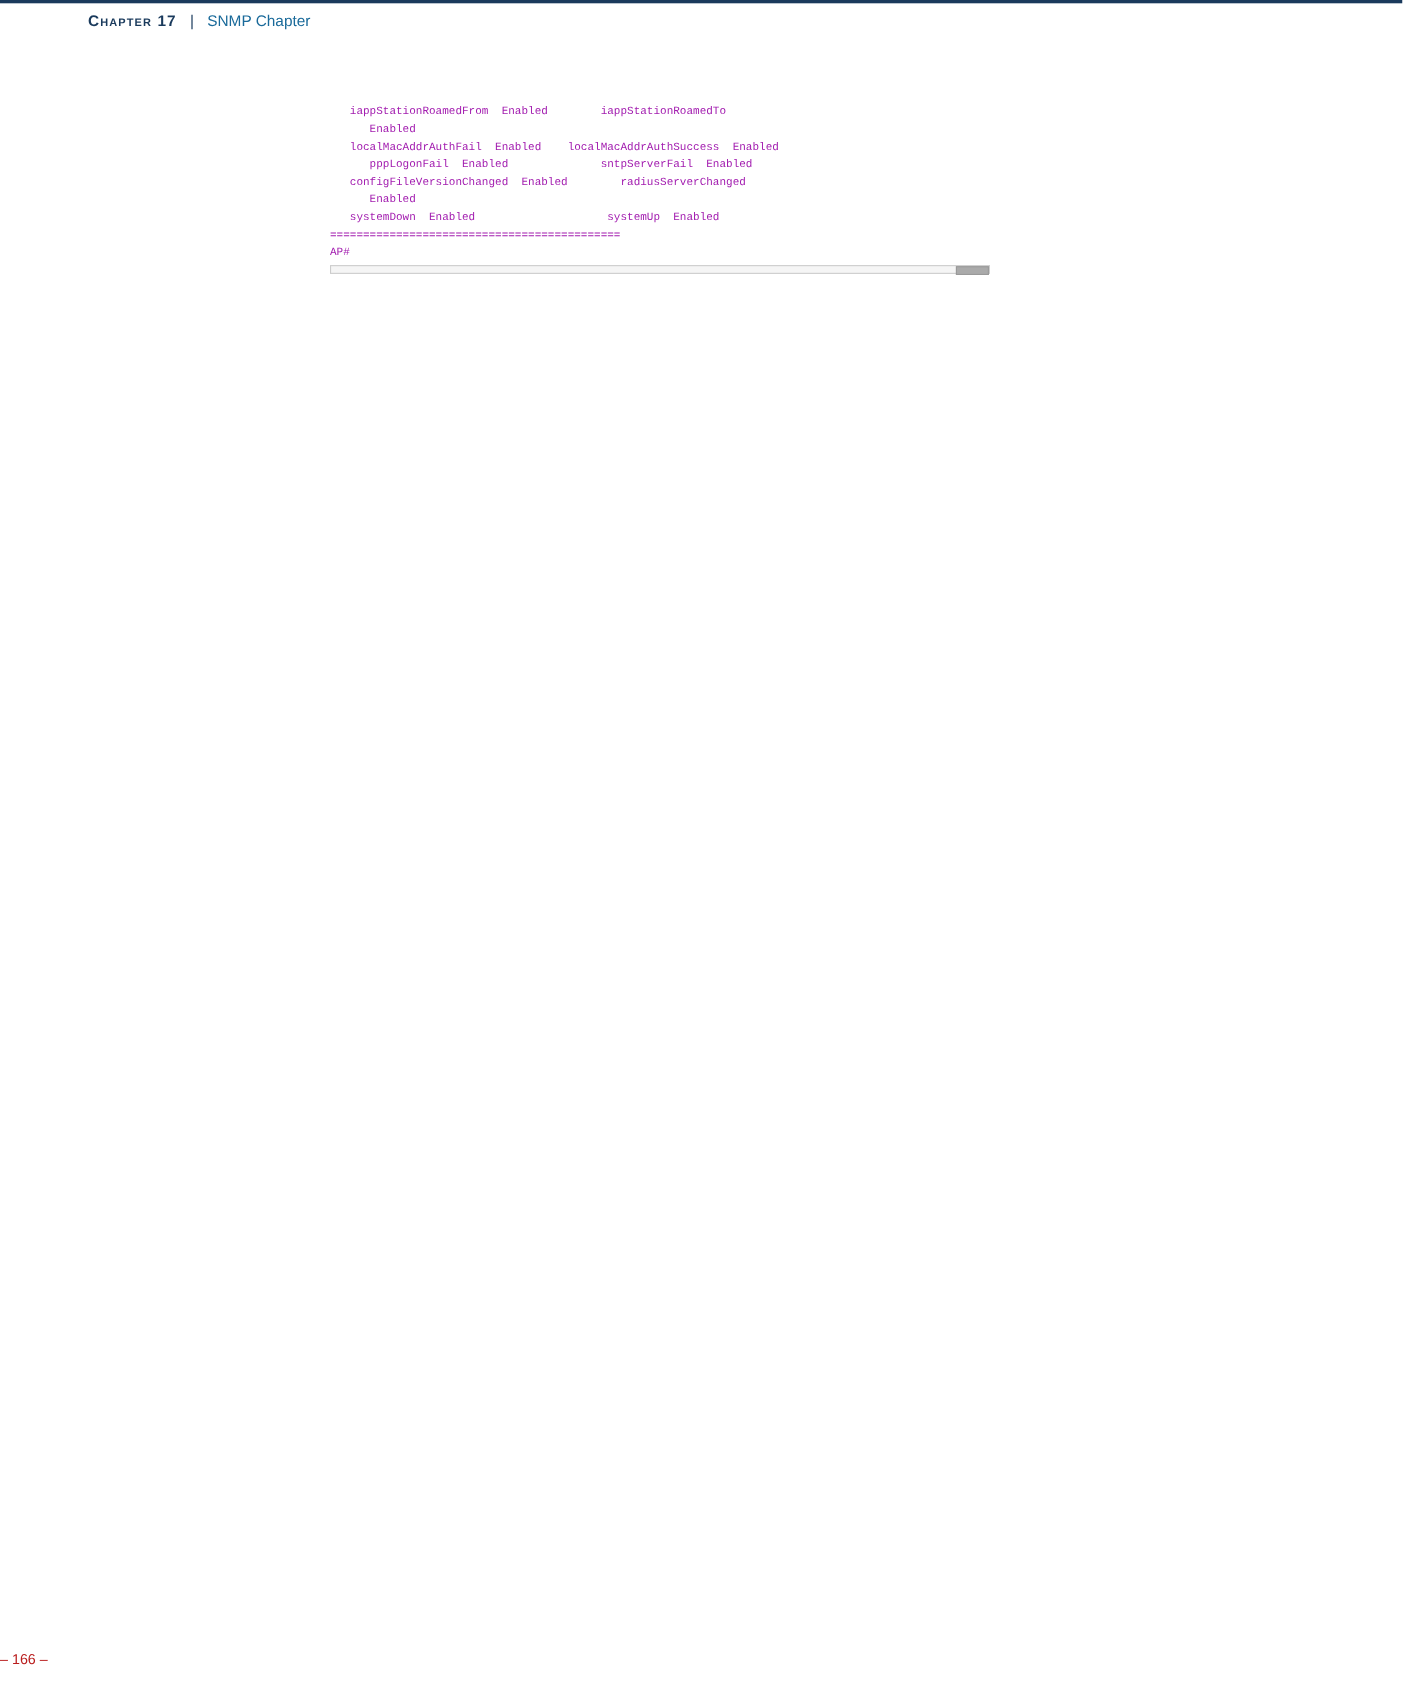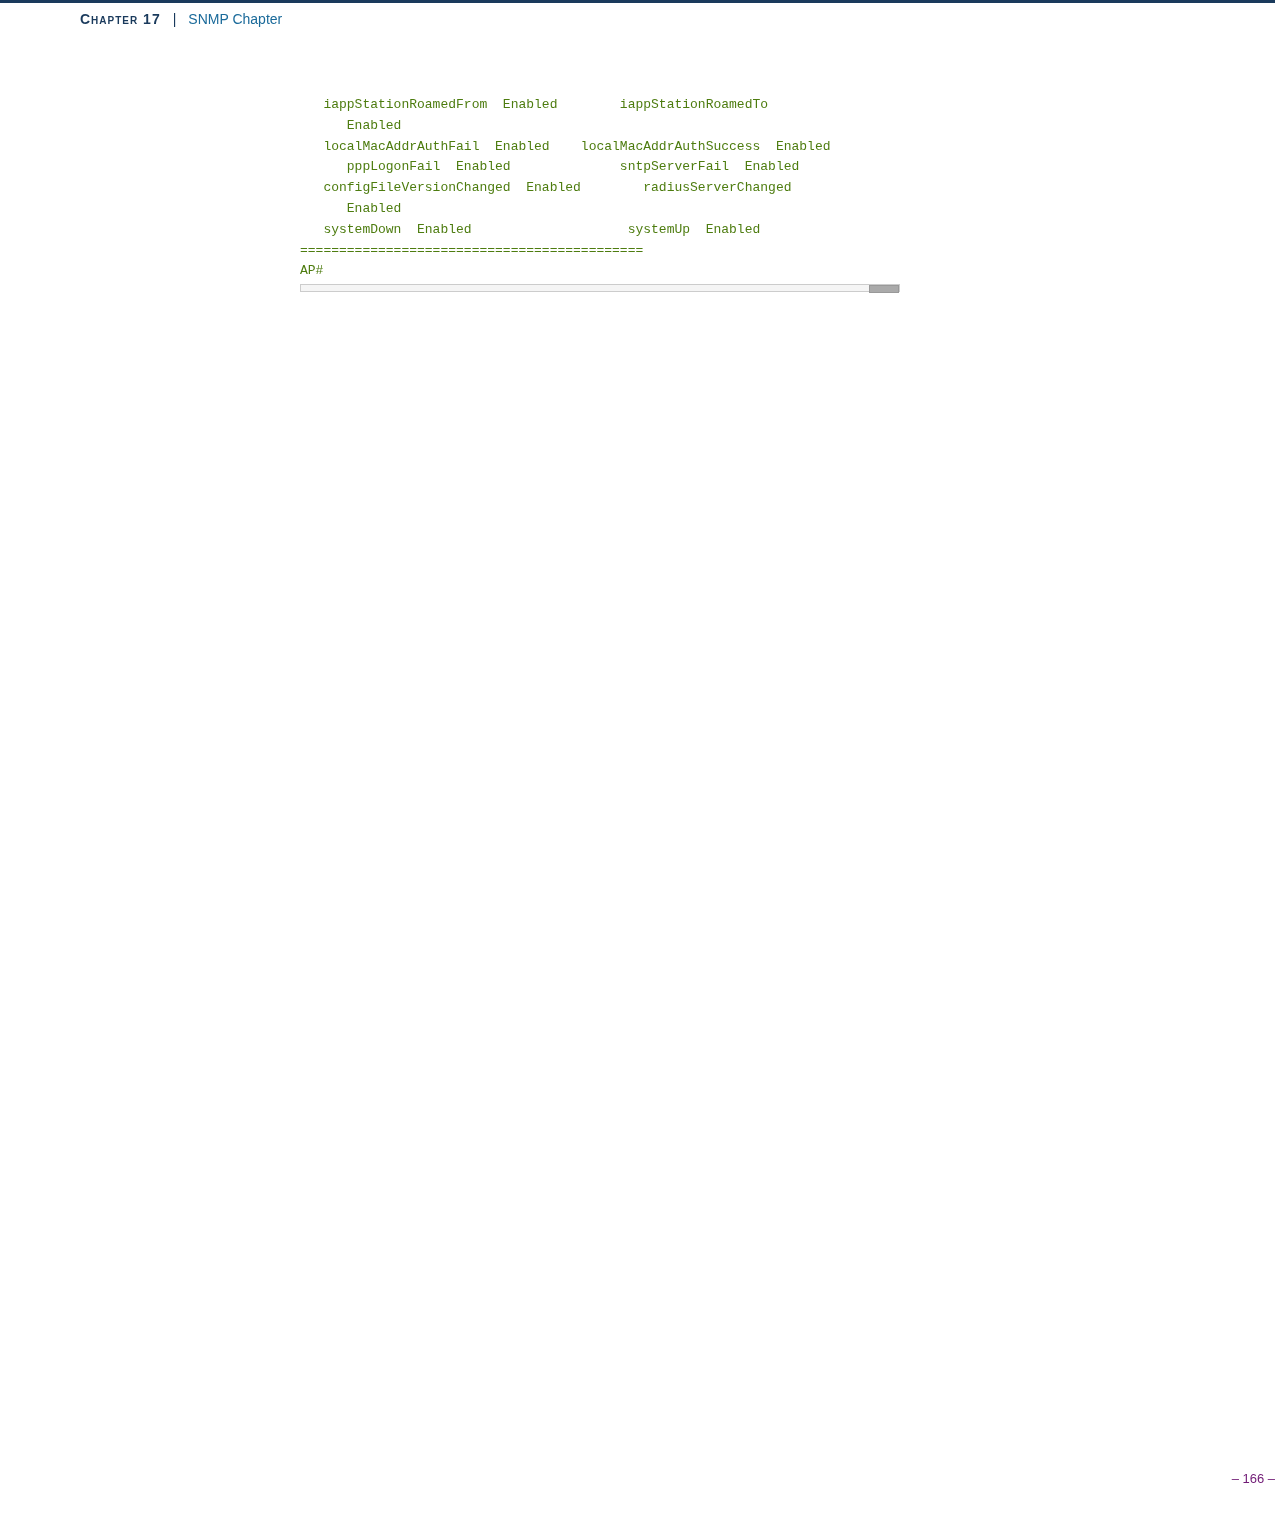--- a/index.html
+++ b/index.html
@@ -54,23 +54,23 @@
 
     
     .code-block-wrapper {
       margin-top: 30px;
       margin-left: 220px;
       margin-right: 100px;
     }
 
     .code-block {
       font-family: 'Courier New', Courier, monospace;
-      font-size: 13px;
+      font-size: 10px;
       line-height: 1.6;
-      color: #4d7c0f;
+      color: #a21caf;
       white-space: pre;
       background: #ffffff;
       padding: 0;
     }
 
     
     .scrollbar-hint {
       width: 600px;
       height: 8px;
       border: 1px solid #cccccc;
@@ -85,26 +85,26 @@
       top: 0;
       width: 30px;
       height: 8px;
       background: #aaaaaa;
       border: 1px solid #999999;
     }
 
     
     .page-footer {
       position: absolute;
-      bottom: 46px;
+      bottom: 16px;
       left: 0;
       right: 0;
-      text-align: right;
+      text-align: left;
       font-size: 13px;
-      color: #701a75;
+      color: #b91c1c;
     }
   </style>
 </head>
 <body>
 
 <div class="page-header">
   <span class="chapter-label">Chapter 17</span>
   <span class="header-separator">|</span>
   <span class="chapter-title">SNMP Chapter</span>
 </div>

